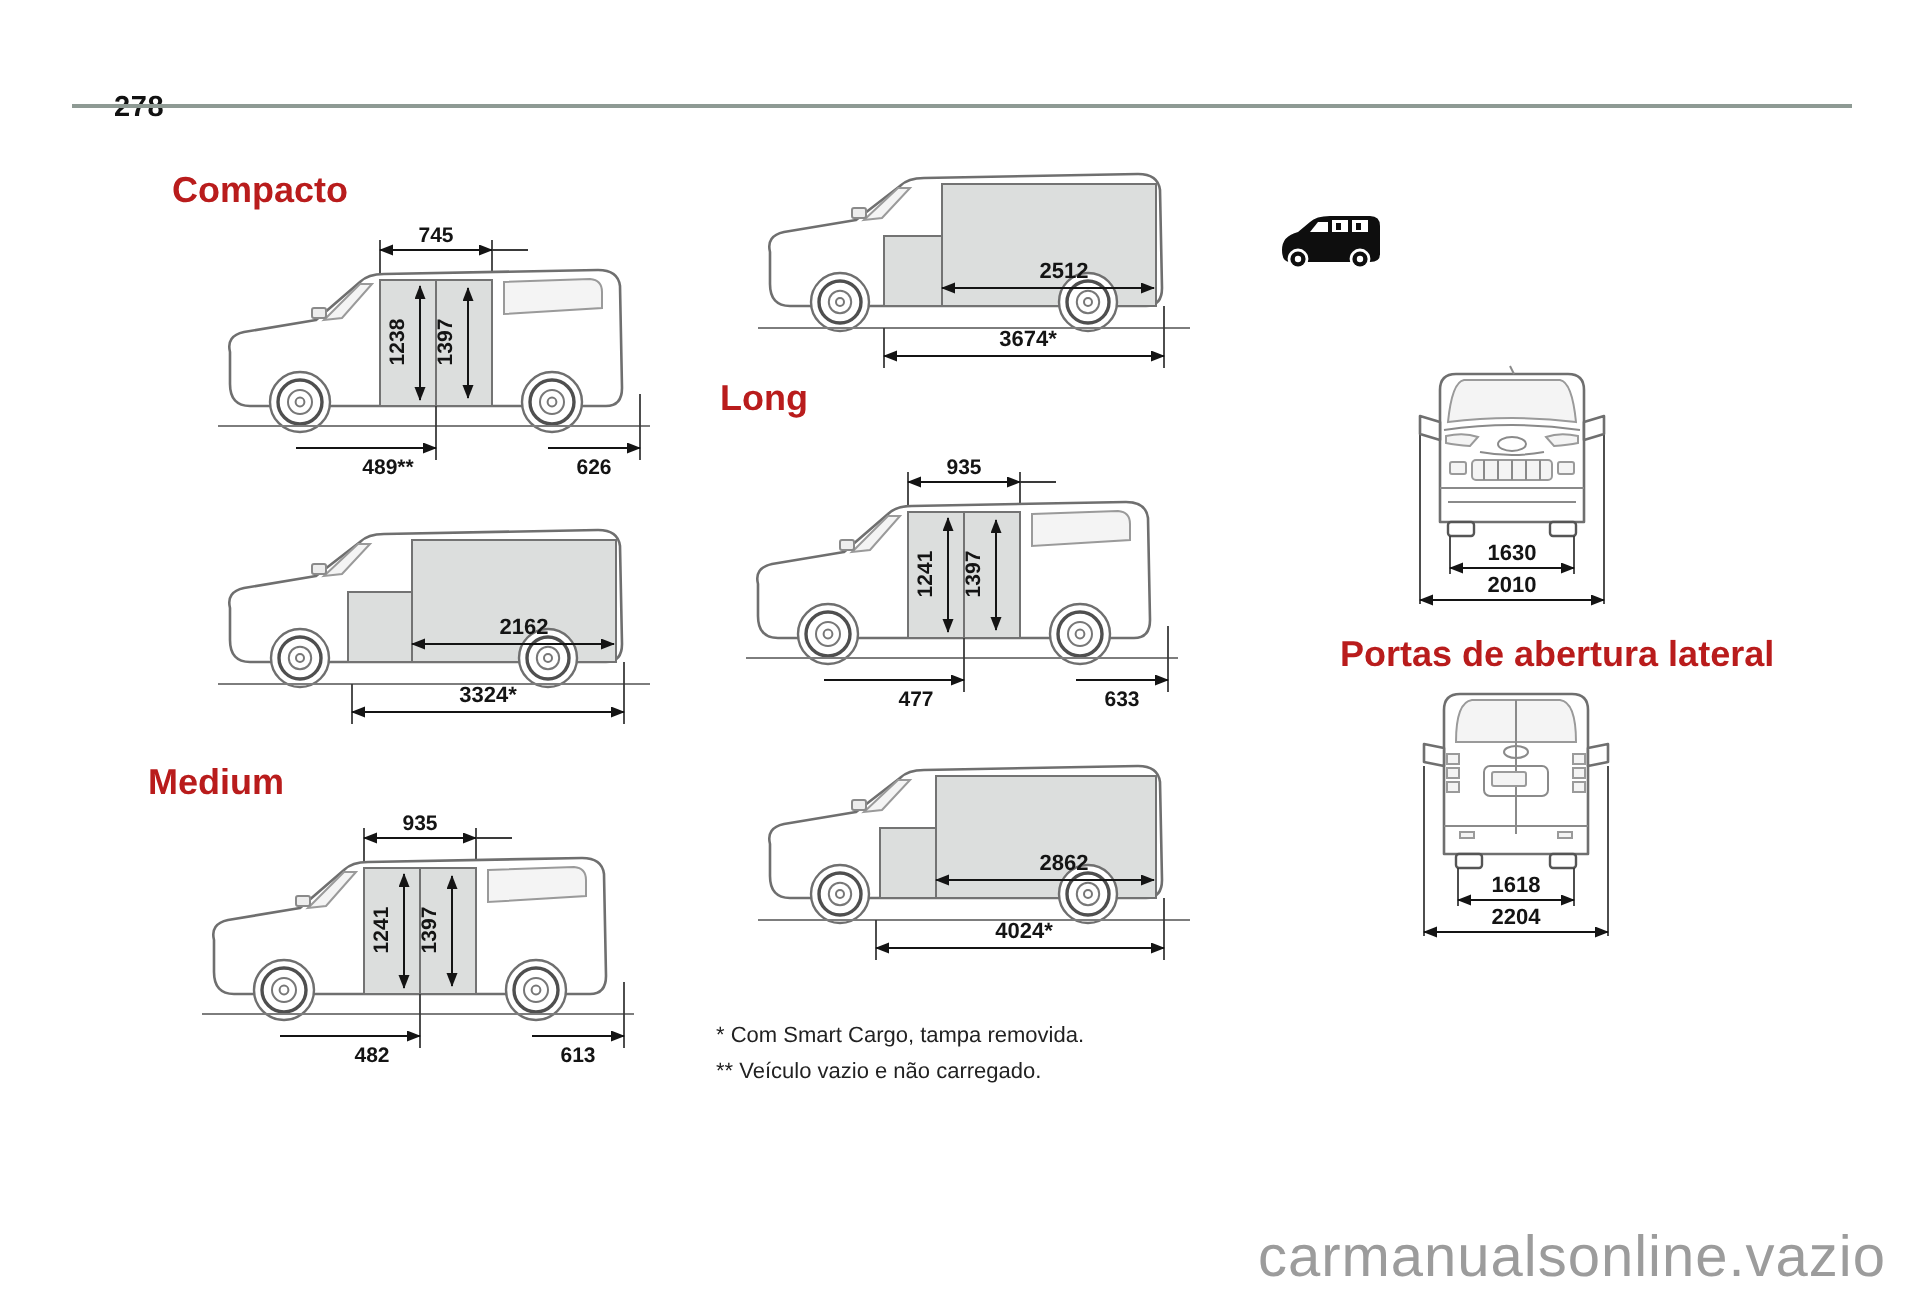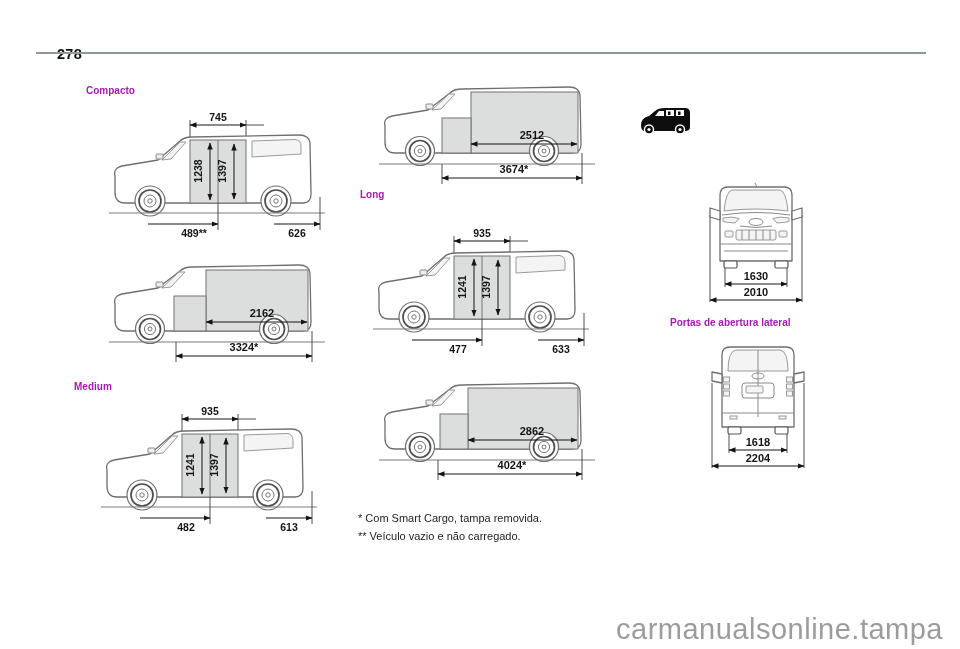--- a/index.html
+++ b/index.html
@@ -4,21 +4,21 @@
 <style>
   * { margin:0; padding:0; box-sizing:border-box; }
   html,body { background:#fff; }
   .page {
     position:relative; width:960px; height:649px; background:#fff;
     font-family:"Liberation Sans", sans-serif; color:#111; overflow:hidden;
   }
   .abs { position:absolute; }
   .page-number { left:57px; top:30px; font-size:14.5px; font-weight:bold; letter-spacing:0.3px;margin-top:16px; }
   .rule { left:36px; top:52px; width:890px; height:2px; background:#8e9a94; }
-  .section-label { font-size:10px; font-weight:bold; color:#a21caf; }
+  .section-label { font-size:18px; font-weight:bold; color:#b91c1c; }
   .footnote { font-size:11px; color:#222;margin-top:12px; }
   .watermark { right:17px; top:613px; font-size:29px; color:#9c9c9c; letter-spacing:0.5px; }
 
   svg text { font-family:"Liberation Sans", sans-serif; }
   .dt  { font-size:10.5px; font-weight:bold; fill:#141414; }
   .dtl { font-size:11px;  font-weight:bold; fill:#141414; }
   .dim  { stroke:#141414; stroke-width:1; fill:none; }
   .ext  { stroke:#3a3a3a; stroke-width:0.9; fill:none; }
   .body { fill:#fff; stroke:#6f6f6f; stroke-width:1.3; stroke-linejoin:round; }
   .win  { fill:#f4f4f4; stroke:#9a9a9a; stroke-width:1; }
@@ -354,15 +354,15 @@
       <line class="ext" x1="81" y1="91" x2="81" y2="110"></line>
       <text class="dtl" x="52" y="103" text-anchor="middle">1618</text>
       <line class="dim" x1="23" y1="107" x2="81" y2="107" marker-start="url(#ah)" marker-end="url(#ah)"></line>
     </g>
     <g>
       <text class="dtl" x="52" y="119" text-anchor="middle">2204</text>
       <line class="dim" x1="6" y1="123" x2="98" y2="123" marker-start="url(#ah)" marker-end="url(#ah)"></line>
     </g>
   </svg>
 
-  <div class="abs watermark">carmanualsonline.tampa</div>
+  <div class="abs watermark">carmanualsonline.vazio</div>
 
 </main>
 
 </body></html>

